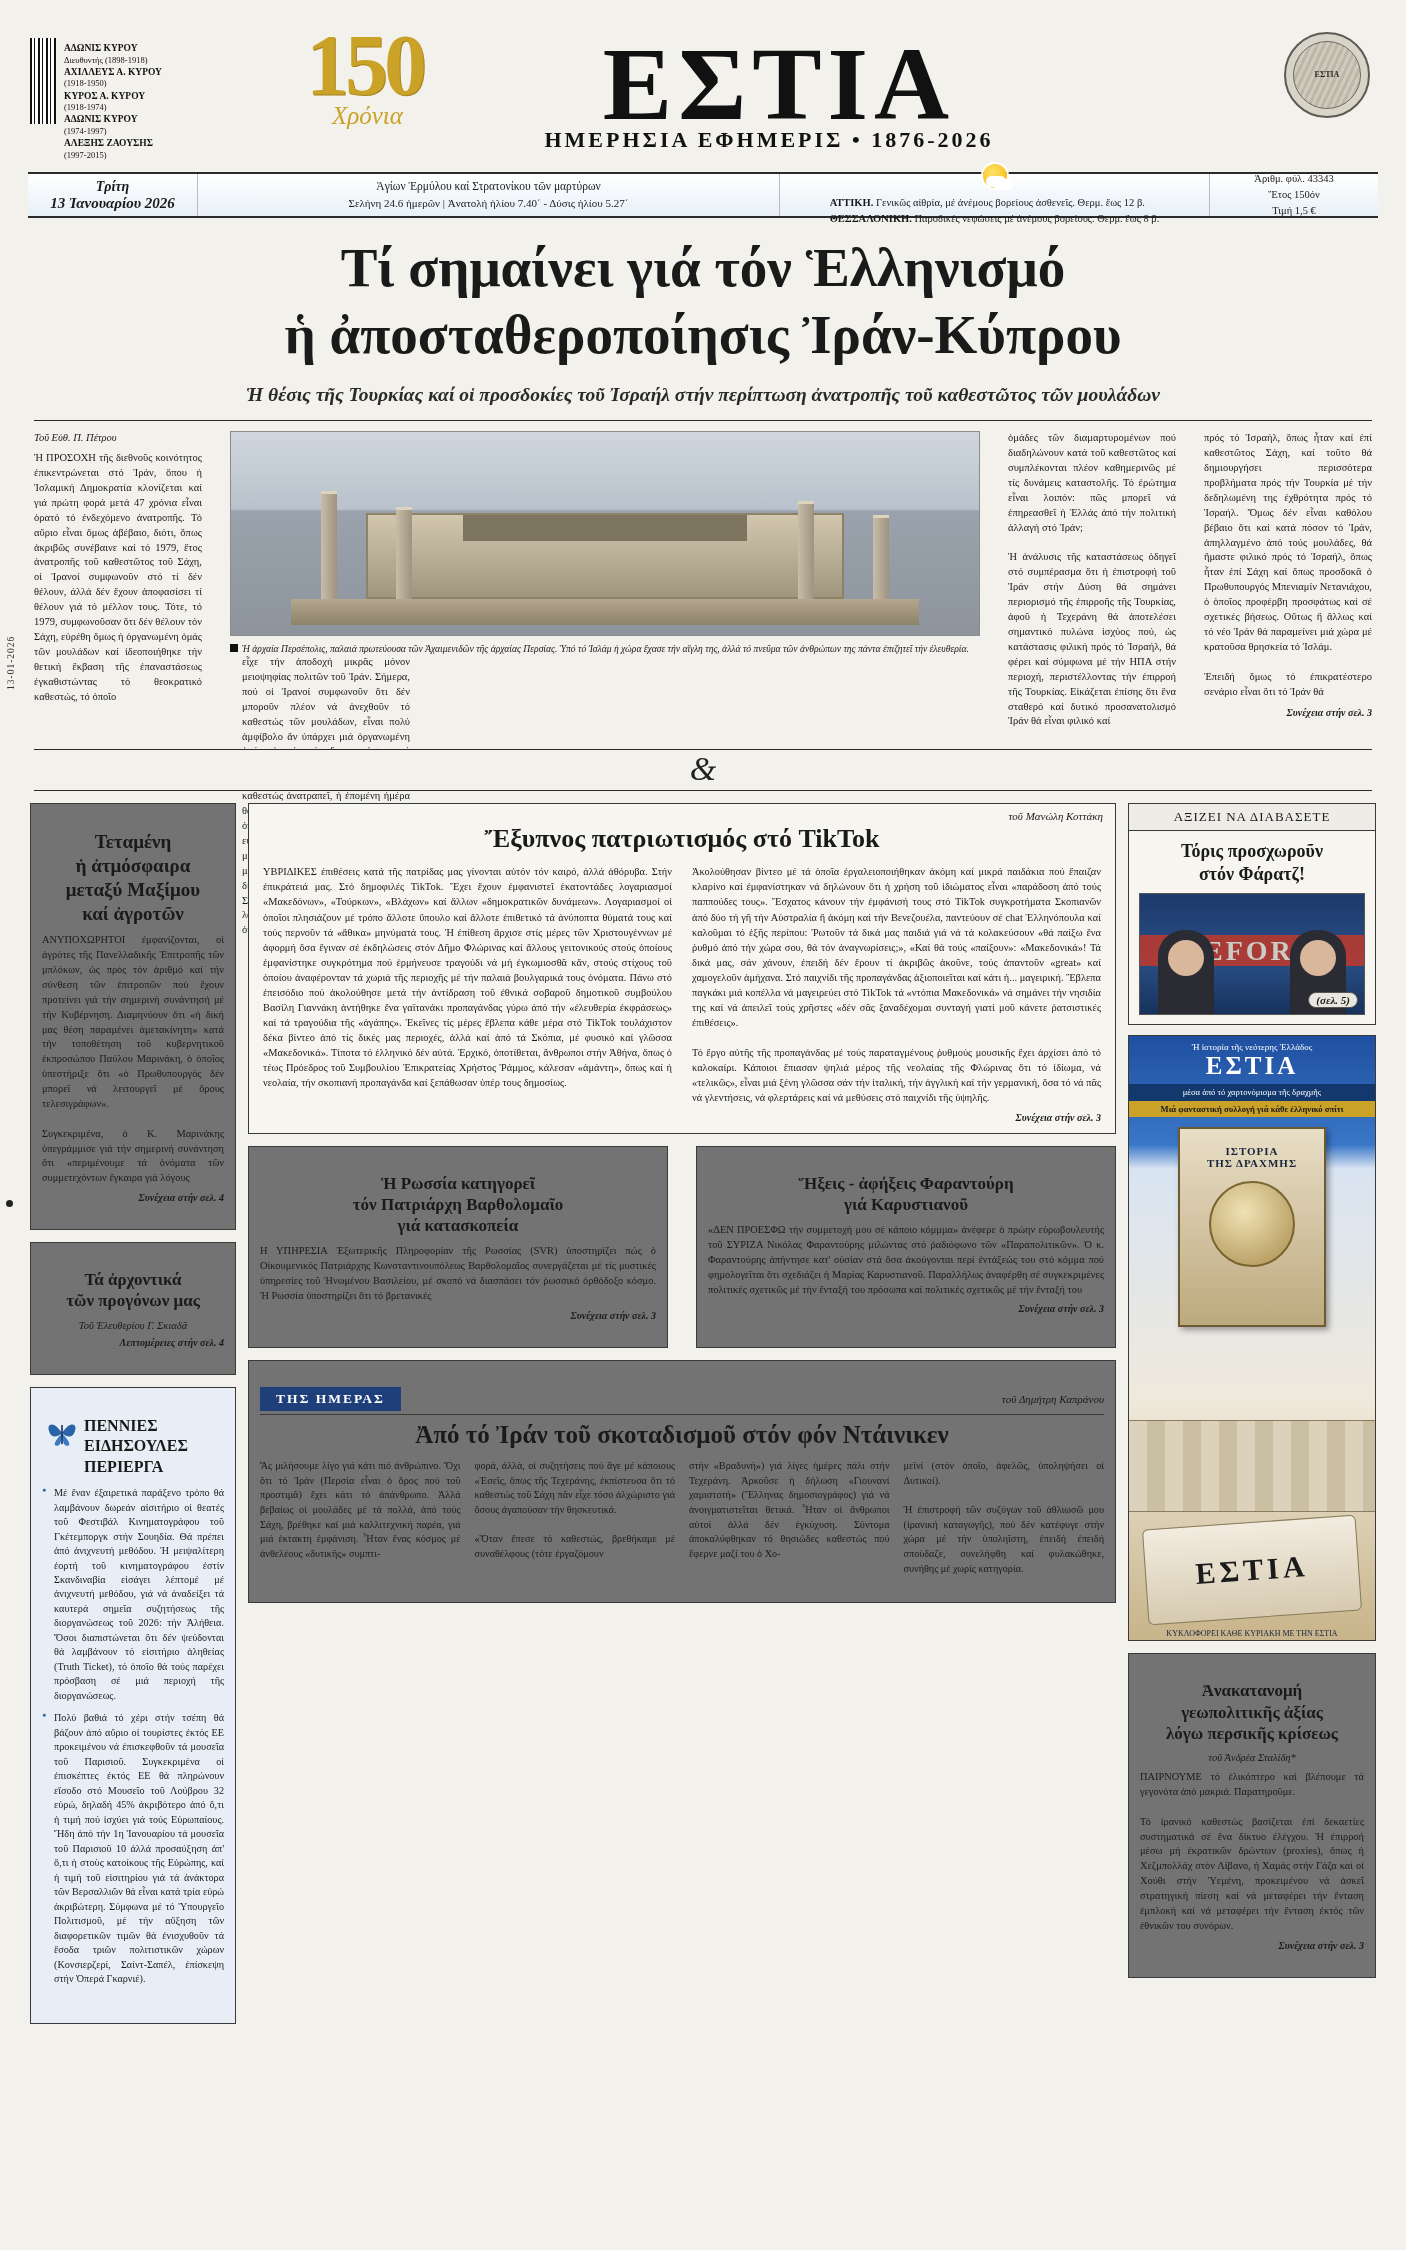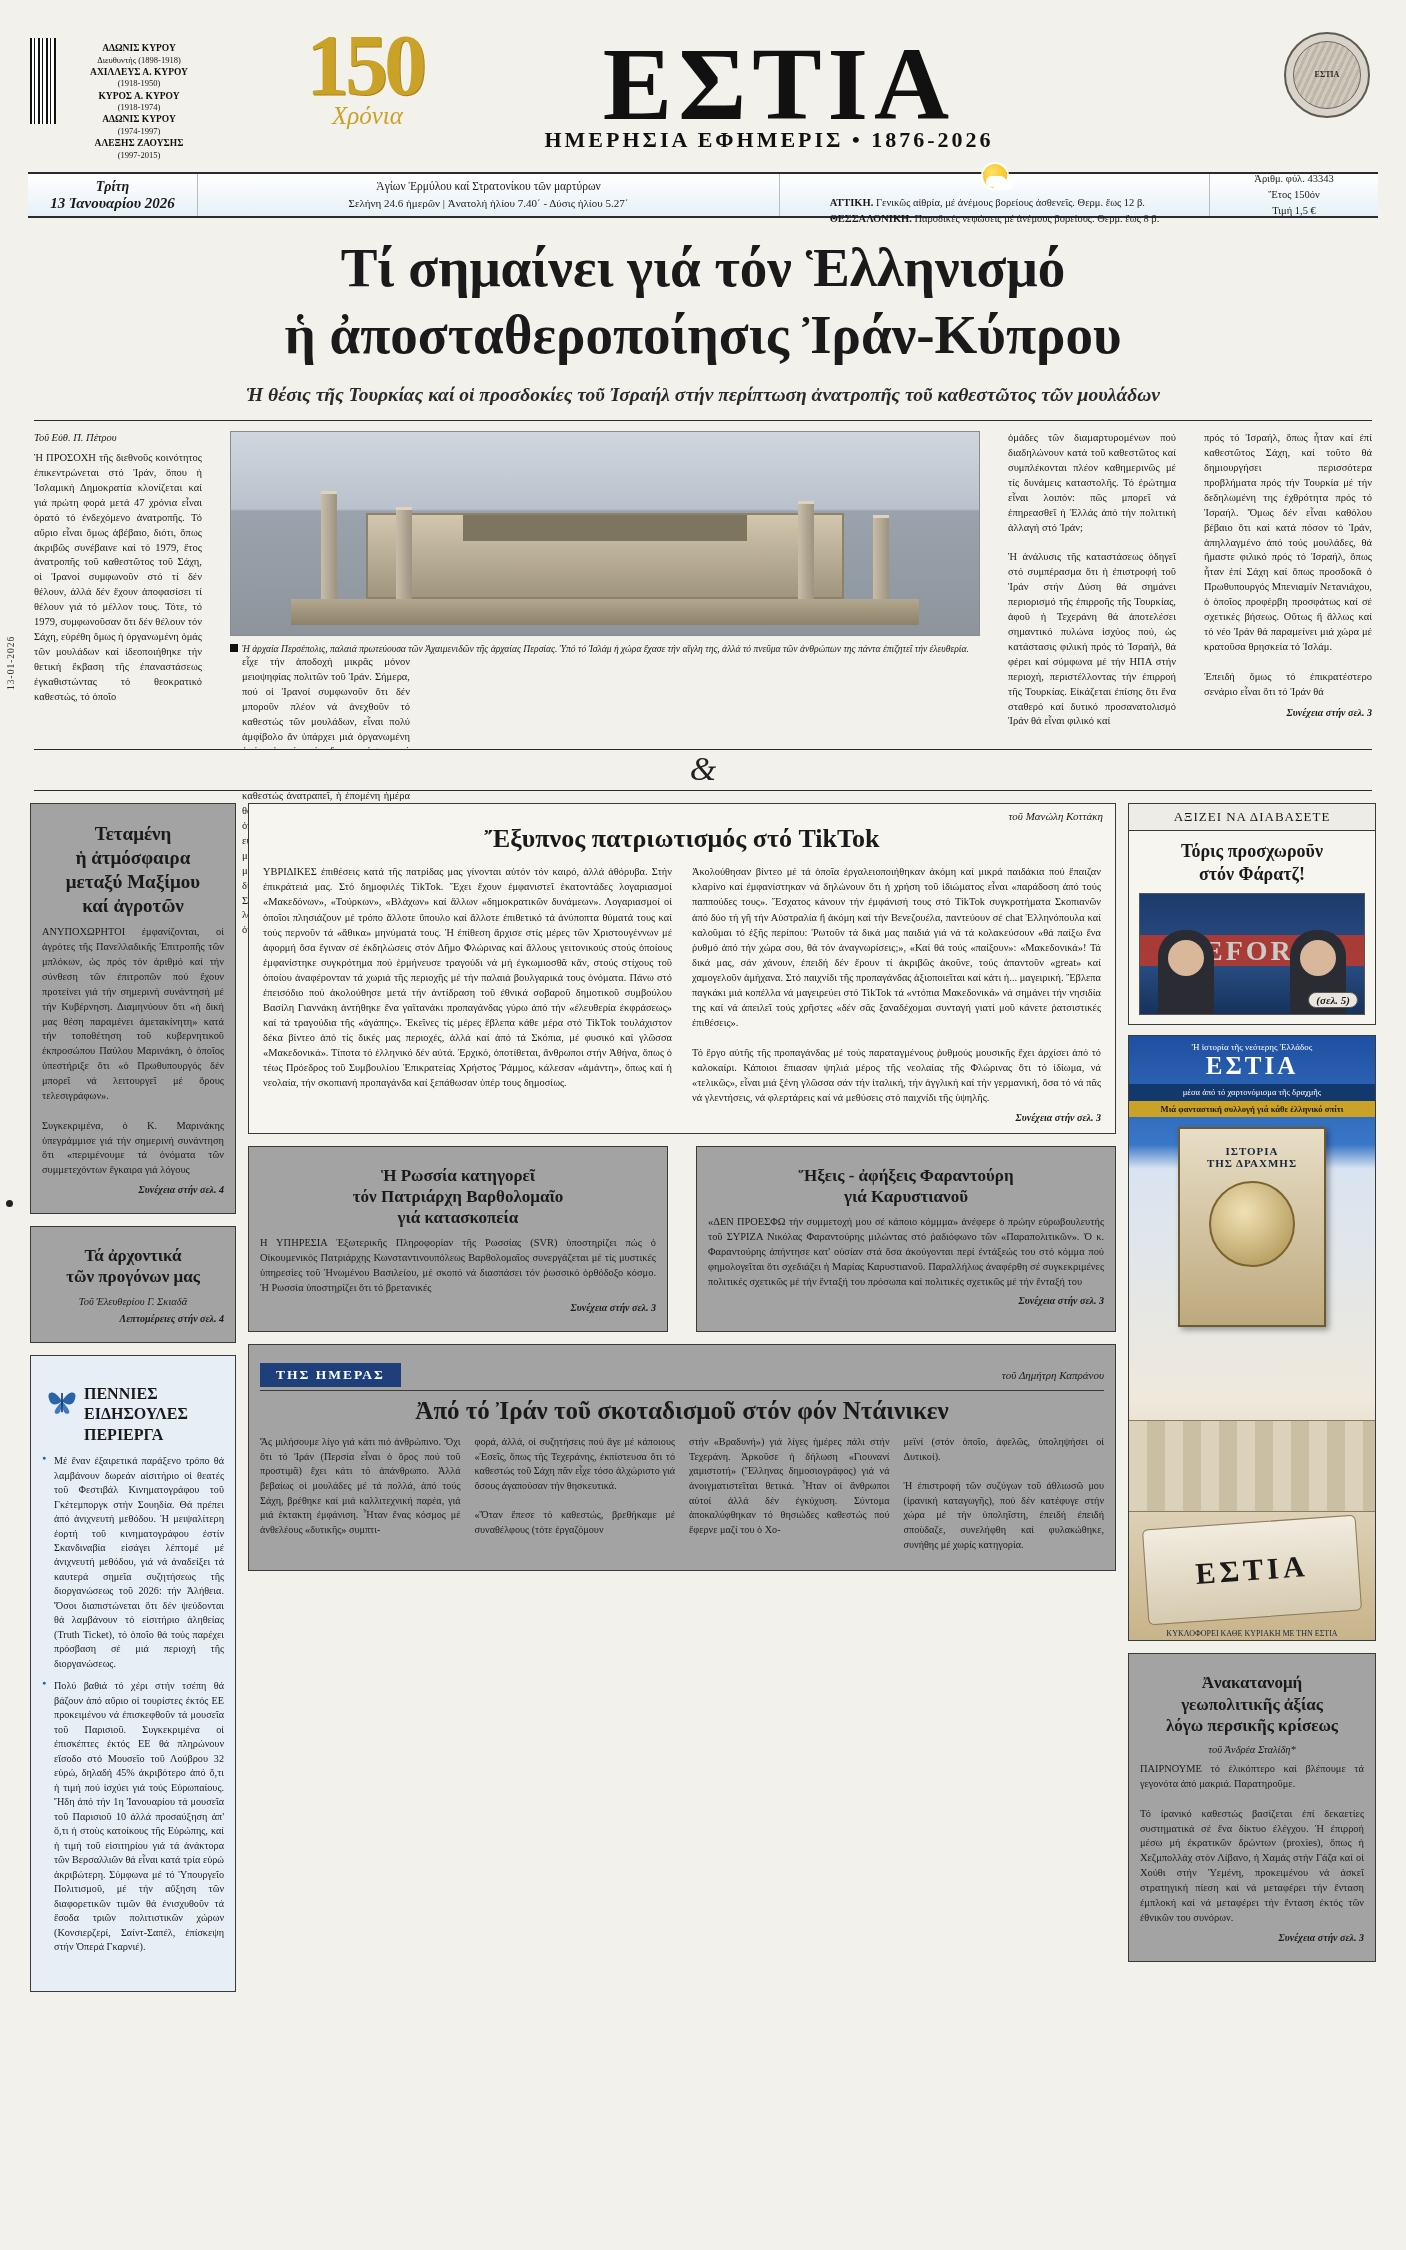--- a/index.html
+++ b/index.html
@@ -31,21 +31,20 @@
     width:26px; height:86px;
     margin-top:30px;
     background:repeating-linear-gradient(90deg,#111 0 2px,#fff 2px 4px,#111 4px 5px,#fff 5px 8px);
   }
   .pubinfo {
     margin-left:8px;
     margin-top:34px;
     font-family:"Liberation Serif", serif;
     font-size:9.5px;
     line-height:1.32;
-    text-align:center;
     width:150px;
     color:#111;
   }
   .pubinfo .nm { font-weight:bold; }
   .pubinfo .yr { font-size:8.5px; }
 
   .title-wrap {
     flex:1;
     position:relative;
     height:165px;
@@ -240,22 +239,22 @@
   .grid {
     margin:12px 30px 0 30px;
     display:grid;
     grid-template-columns:206px 1fr 248px;
     gap:12px;
     position:relative;
   }
 
   .boxed {
     border:1px solid #3a3a3a;
-    padding:18px 11px;
-    background:#a3a3a3;
+    padding:26px 11px;
+    background:#737373;
   }
   h3.bt {
     margin:0 0 8px 0;
     text-align:center;
     font-size:19px;
     line-height:1.25;
     font-weight:bold;
   }
   h3.bt.sm { font-size:17px; }
   .bodytext { font-size:10.4px; line-height:1.43; text-align:justify; }

